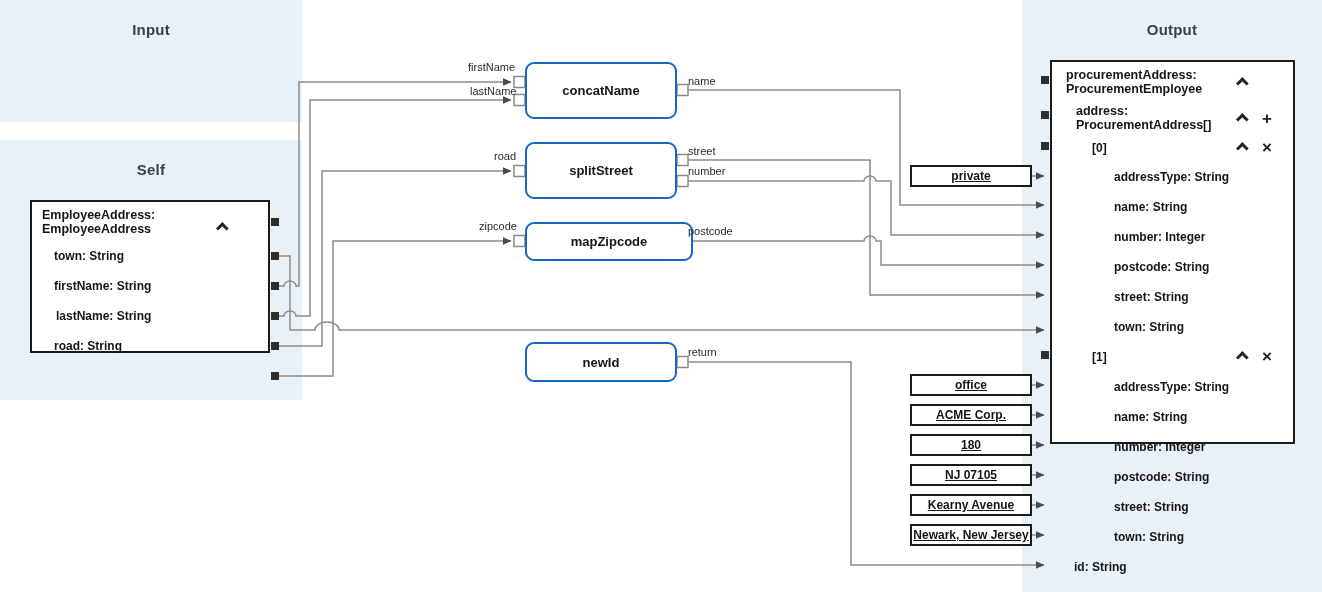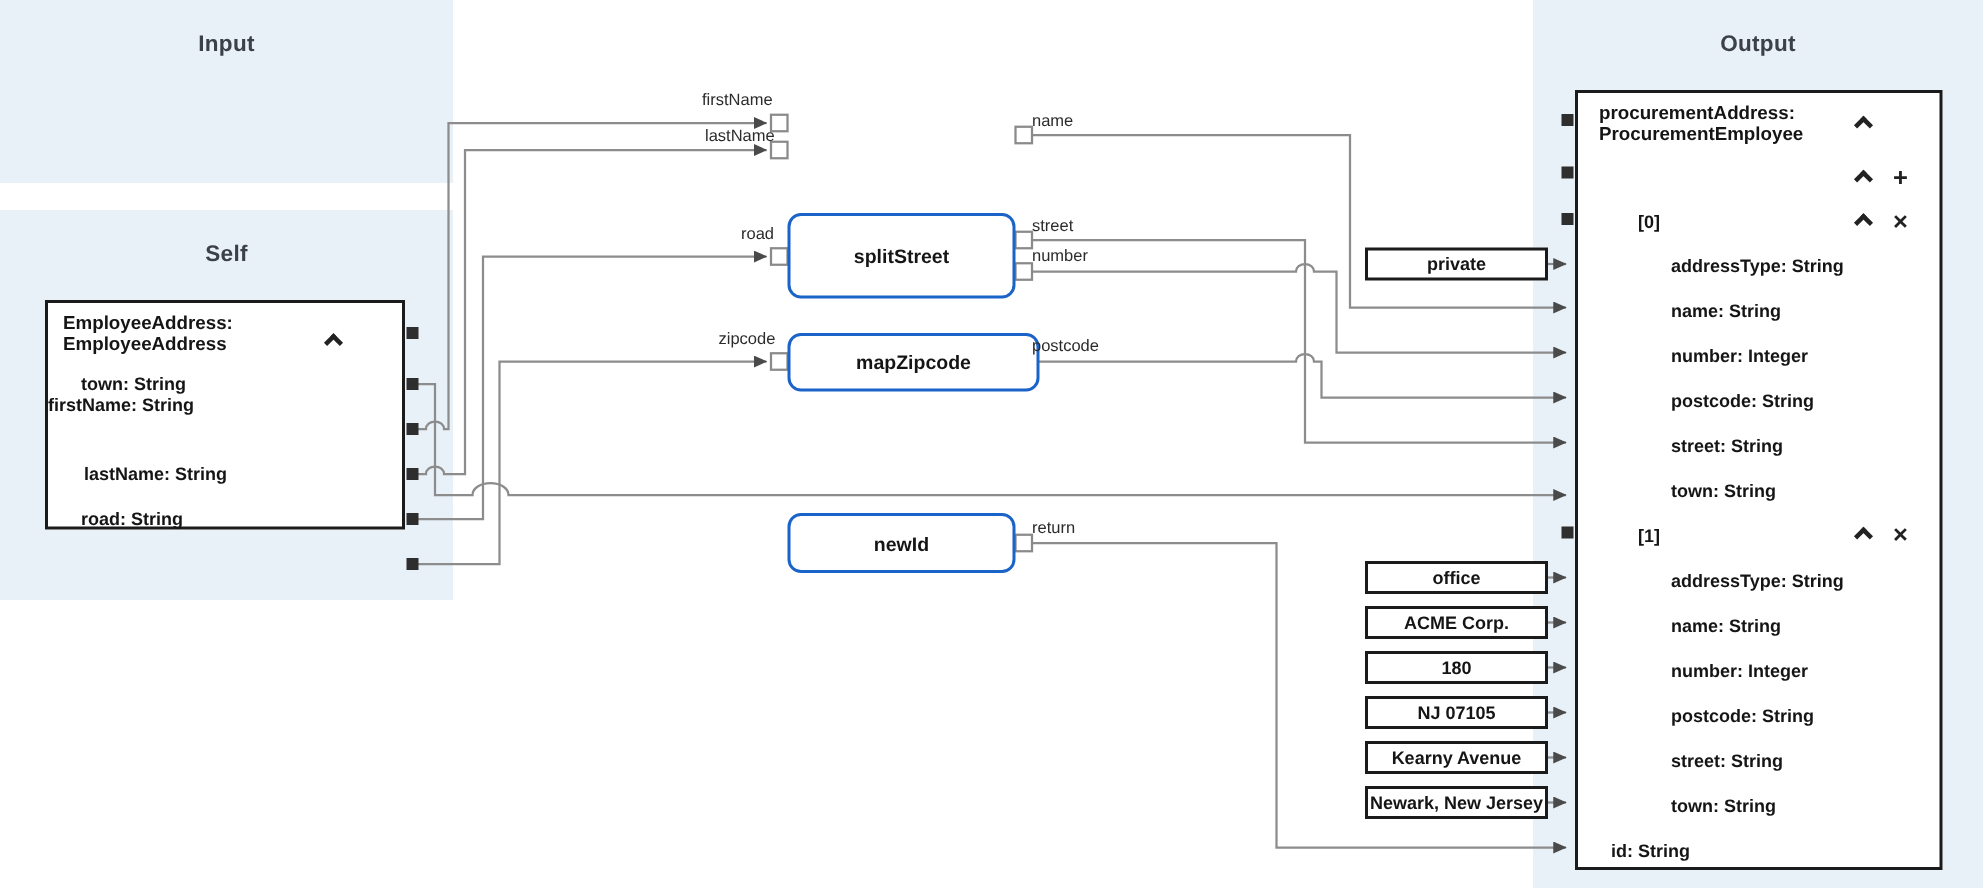--- a/index.html
+++ b/index.html
@@ -6,21 +6,21 @@
   body { font-family:"Liberation Sans", sans-serif; background:#ffffff; }
   .canvas { position:relative; width:1322px; height:592px; background:#ffffff; overflow:hidden; }
   .panel { position:absolute; background:#e8f1f8; }
   .panel-title { text-align:center; padding-top:21px; font-size:15px; font-weight:bold; color:#3b4146; letter-spacing:.2px; }
   svg.wires { position:absolute; left:0; top:0; z-index:2; }
   .node { position:absolute; z-index:3; background:#ffffff; }
   .blackbox { border:2.5px solid #1b1b1b; }
   .funcbox { border:2.5px solid #1a63c8; border-radius:9px; display:flex; align-items:center; justify-content:center;
              font-size:13px; font-weight:bold; color:#151515; }
   .constbox { border:2.5px solid #1b1b1b; display:flex; align-items:center; justify-content:center;
-              font-size:12px; font-weight:bold; color:#151515; }
+              font-size:12px; font-weight:bold; color:#151515;text-decoration:underline; }
   .row { position:absolute; left:0; right:0; height:30px; line-height:30px; font-size:12px; font-weight:bold; color:#151515; white-space:nowrap; }
   .tl { font-size:12.5px; font-weight:bold; color:#151515; line-height:14px; }
   .portlabel { position:absolute; z-index:4; font-size:11px; color:#2b2b2b; white-space:nowrap; }
   .icon-a { position:absolute; left:180px; top:50%; transform:translateY(-50%); width:14px; height:14px; display:flex; align-items:center; justify-content:center; cursor:pointer; }
   .icon-b { position:absolute; left:208px; top:50%; transform:translateY(-50%); width:14px; height:14px; display:flex; align-items:center; justify-content:center; cursor:pointer;
             font-size:17px; font-weight:900; color:#222222; line-height:14px; }
   .chev { display:inline-block; width:9px; height:9px; border-top:3px solid #222222; border-right:3px solid #222222; transform:rotate(-45deg) translate(2px,2px); }
   .twoline { position:absolute; left:0; right:0; }
 </style>
 </head>
@@ -105,25 +105,28 @@
 
   <div class="node blackbox" style="left:30px;top:200px;width:240px;height:153px;">
     <div class="twoline tl" style="top:6px;padding-left:10px;">
       <div>EmployeeAddress:</div>
       <div>EmployeeAddress</div>
     </div>
     <span class="icon-a" style="top:19px;transform:none;">
         <i class="chev"></i>
       </span>
     <div class="row" style="top:39px;padding-left:22px;"><span>town: String</span></div>
-    <div class="row" style="top:53px;"><span>firstName: String</span></div>
+    <div class="row" style="top:69px;padding-left:22px;"><span>firstName: String</span></div>
     <div class="row" style="top:99px;padding-left:24px;"><span>lastName: String</span></div>
     <div class="row" style="top:129px;padding-left:22px;"><span>road: String</span></div>
   </div>
 
+  <div class="node funcbox" style="left:525px;top:62px;width:152px;height:57px;">
+      <span>concatName</span>
+    </div>
   <div class="node funcbox" style="left:525px;top:142px;width:152px;height:57px;">
       <span>splitStreet</span>
     </div>
   <div class="node funcbox" style="left:525px;top:222px;width:168px;height:39px;">
       <span>mapZipcode</span>
     </div>
   <div class="node funcbox" style="left:525px;top:342px;width:152px;height:40px;">
       <span>newId</span>
     </div>
 
@@ -142,33 +145,37 @@
   <div class="node constbox" style="left:910px;top:464px;width:122px;height:22px;">
       <span>NJ 07105</span>
     </div>
   <div class="node constbox" style="left:910px;top:494px;width:122px;height:22px;">
       <span>Kearny Avenue</span>
     </div>
   <div class="node constbox" style="left:910px;top:524px;width:122px;height:22px;">
       <span>Newark, New Jersey</span>
     </div>
 
-  <div class="node blackbox" style="left:1050px;top:60px;width:245px;height:520px;">
+  <div class="node blackbox" style="left:1050px;top:60px;width:245px;height:384px;">
 
     <div class="twoline" style="top:4px;height:34px;">
       <div class="tl" style="padding-left:14px;padding-top:2px;">
         <div>procurementAddress:</div>
         <div>ProcurementEmployee</div>
       </div>
       <span class="icon-a">
           <i class="chev"></i>
         </span>
     </div>
 
     <div class="twoline" style="top:40px;height:34px;">
+      <div class="tl" style="padding-left:24px;padding-top:2px;">
+        <div>address:</div>
+        <div>ProcurementAddress[]</div>
+      </div>
       <span class="icon-a">
           <i class="chev"></i>
         </span>
       <span class="icon-b">+</span>
     </div>
 
     <div class="row" style="top:71px;padding-left:40px;">
       <span>[0]</span>
       <span class="icon-a">
           <i class="chev"></i>

